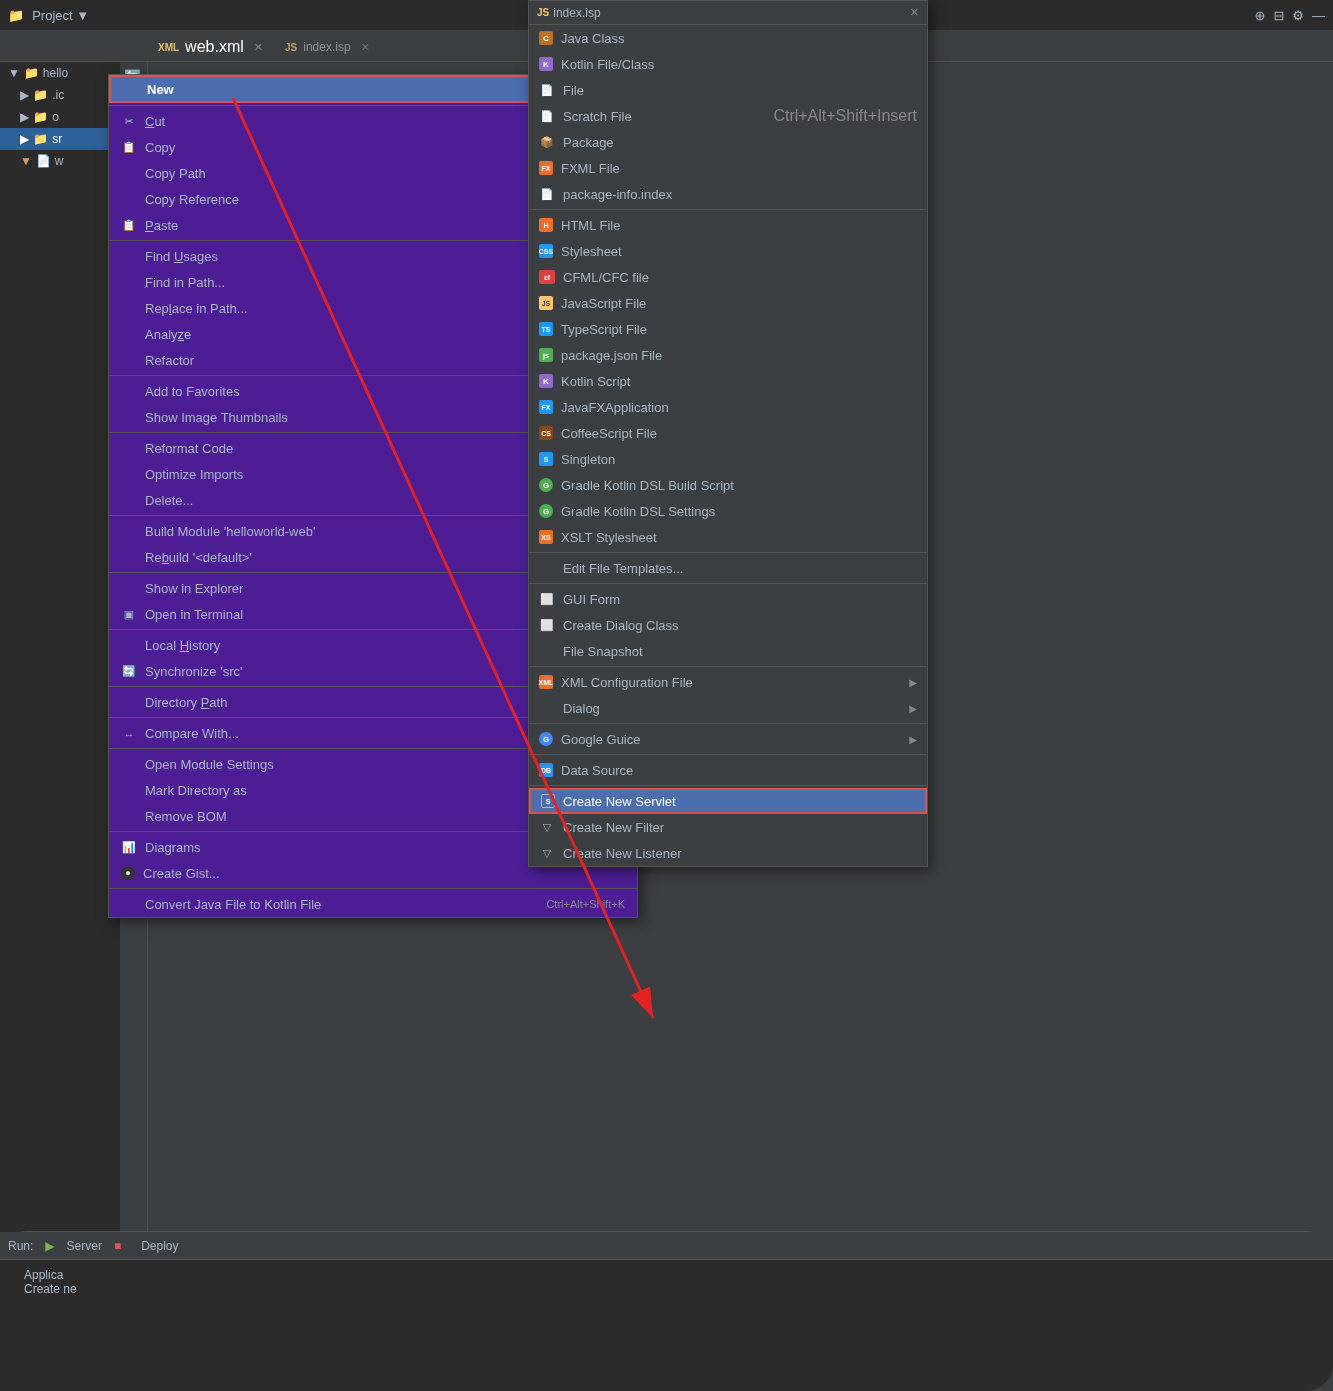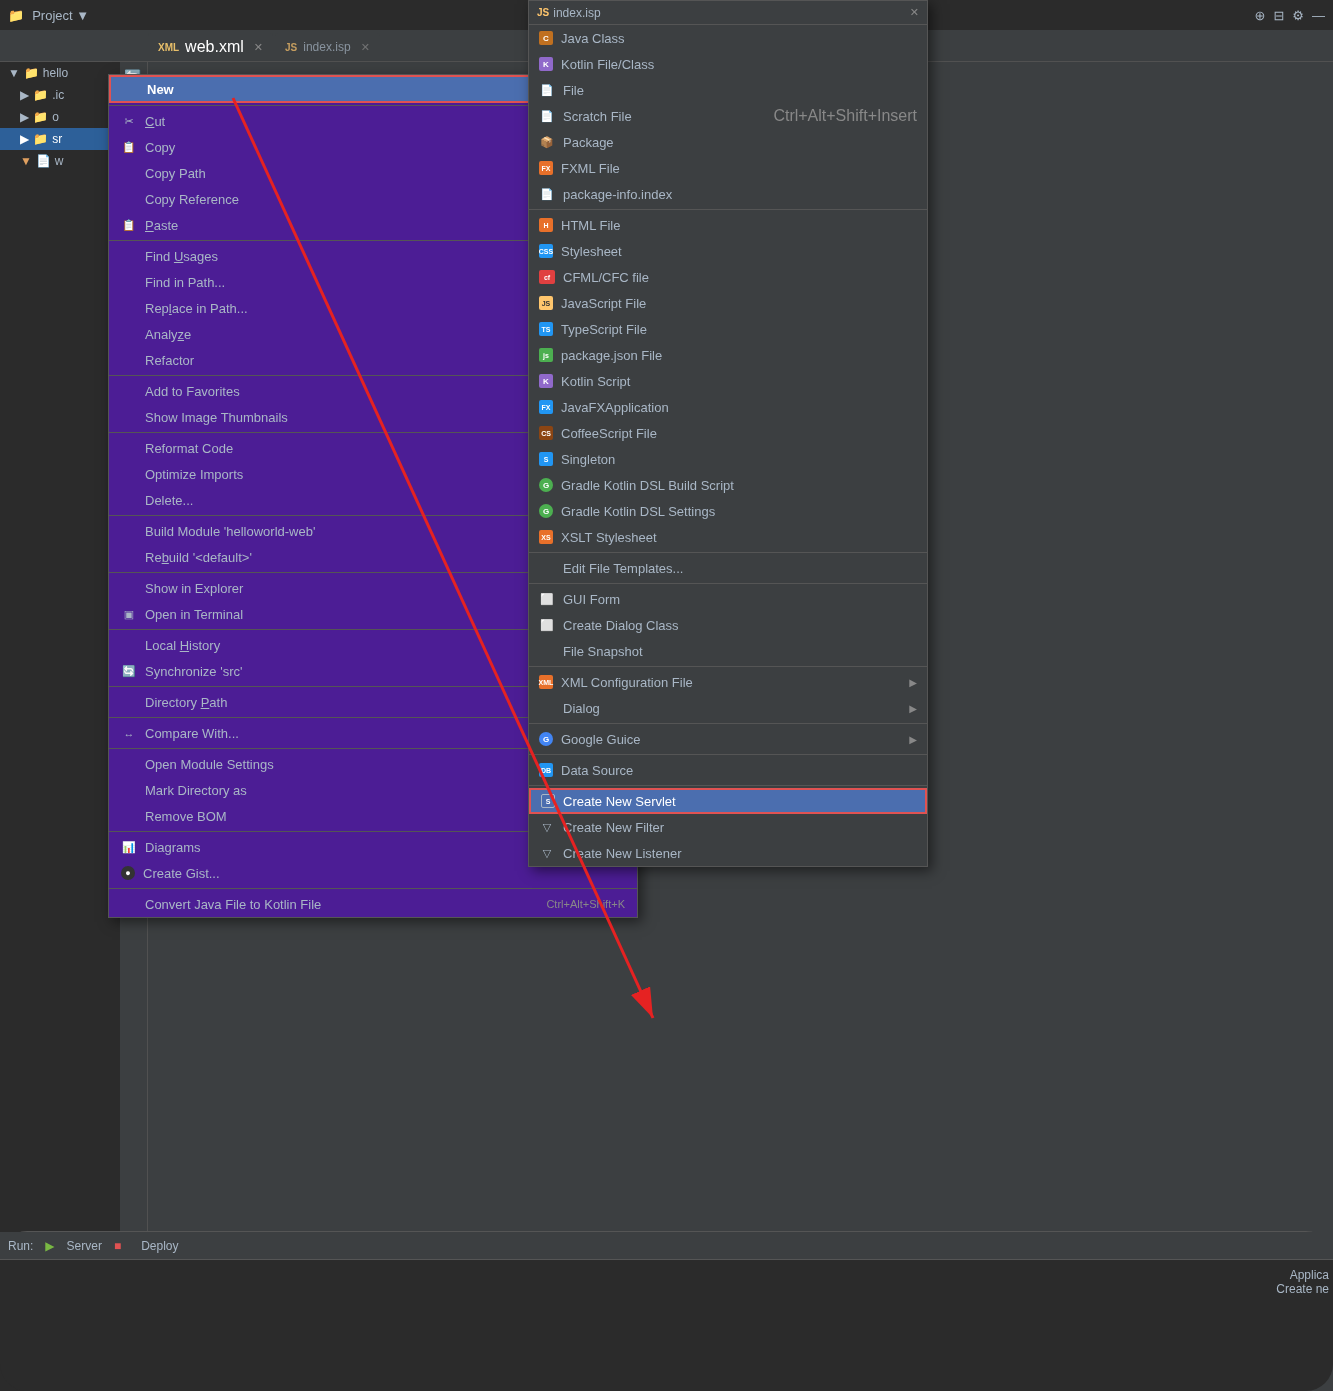--- a/index.html
+++ b/index.html
@@ -837,17 +837,17 @@
 </svg>
 
 <div class="run-bar">
   <div class="run-bar-header">
     <span style="color:#a9b7c6;">Run:</span>
     <span style="color:#79b843;">▶</span>
     <span style="color:#a9b7c6;">Server</span>
     <span style="color:#e05252;">■</span>
     <span style="color:#a9b7c6; margin-left:8px;">Deploy</span>
   </div>
-  <div style="padding: 8px 4px; color: #a9b7c6; font-size:12px;text-align:right;">
+  <div style="padding: 8px 24px; color: #a9b7c6; font-size:12px;">
     <div>Applica</div>
     <div>Create ne</div>
   </div>
 </div>
 
 </body></html>

